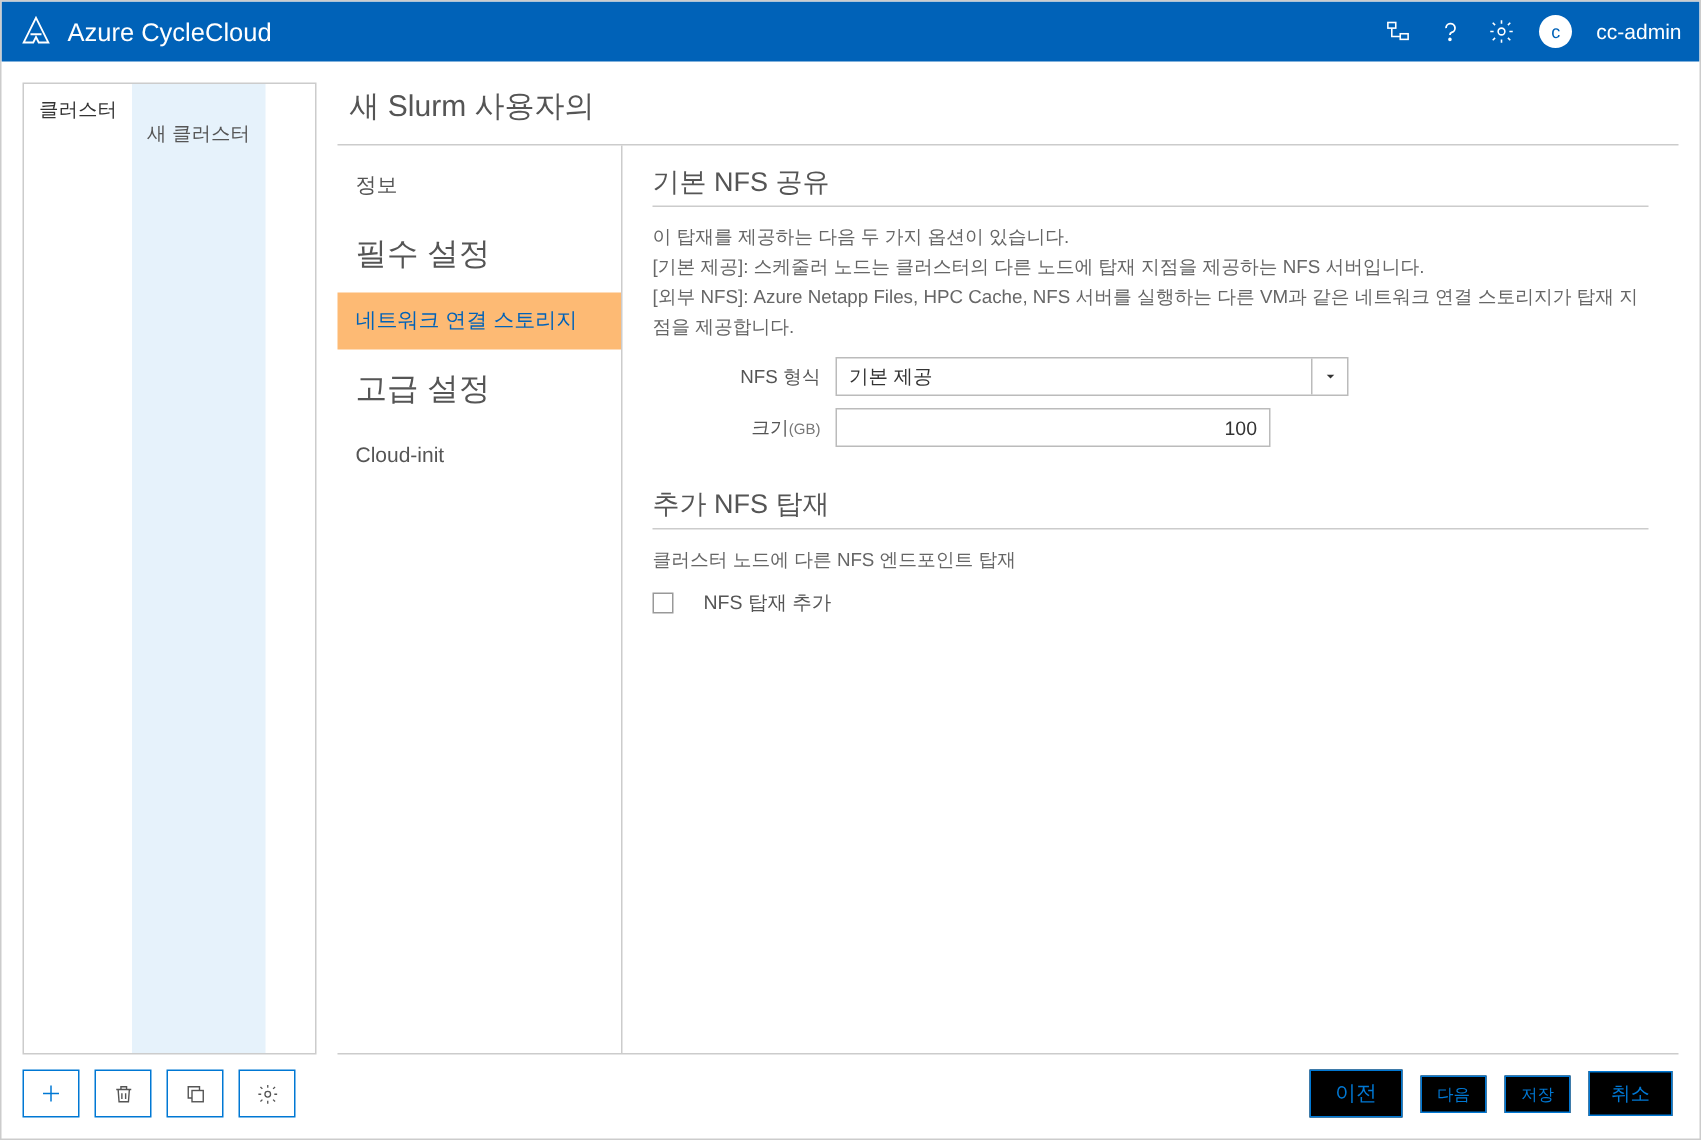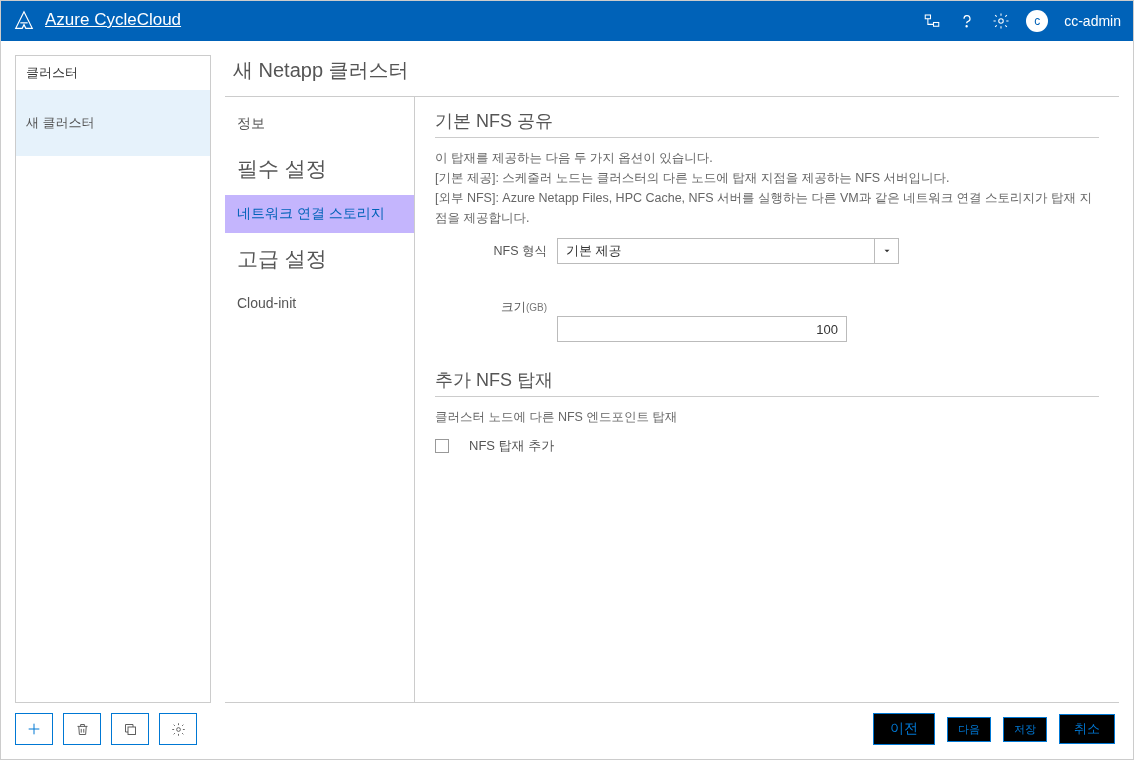--- a/index.html
+++ b/index.html
@@ -20,23 +20,22 @@
     .header {
       height: 40px;
       background: #0062b8;
       color: #fff;
       display: flex;
       align-items: center;
       padding: 0 12px;
     }
     .header-logo {
       display: flex;
-      align-items: flex-start;
+      align-items: flex-end;
       gap: 10px;
-      text-decoration: underline;
     }
     .header-title {
       font-size: 17px;
       font-weight: 400;
     }
     .header-right {
       margin-left: auto;
       display: flex;
       align-items: center;
       gap: 16px;
@@ -73,21 +72,20 @@
     
     .sidebar {
       width: 196px;
       display: flex;
       flex-direction: column;
     }
     .sidebar-list {
       flex: 1;
       border: 1px solid #ccc;
       display: flex;
-      flex-direction: column;
     }
     .sidebar-header {
       padding: 8px 10px;
       font-size: 13px;
       color: #333;
     }
     .sidebar-item {
       padding: 24px 10px;
       font-size: 13px;
       color: #555;
@@ -142,21 +140,21 @@
       font-size: 14px;
       color: #555;
       cursor: pointer;
     }
     .wizard-step.large {
       font-size: 21px;
       font-weight: 300;
       padding: 12px 12px;
     }
     .wizard-step.active {
-      background: #c4b5fd;
+      background: #fdba74;
       color: #0062b8;
       font-size: 14px;
     }
     
     .form-panel {
       flex: 1;
       padding: 12px 20px;
       overflow-y: auto;
       color: #555;
       font-size: 13px;
@@ -214,21 +212,20 @@
       justify-content: center;
     }
     .text-input {
       width: 290px;
       height: 26px;
       border: 1px solid #bbb;
       padding: 0 8px;
       text-align: right;
       font-size: 13px;
       color: #333;
-      margin-top: 44px;
     }
     .section-header.second {
       margin-top: 26px;
     }
     .checkbox-row {
       display: flex;
       align-items: center;
       gap: 20px;
       margin-top: 10px;
     }
@@ -333,21 +330,21 @@
       <div class="icon-btn">
         <svg width="15" height="15" viewBox="0 0 24 24" fill="none" stroke="#555" stroke-width="1.4">
             <circle cx="12" cy="12" r="3"></circle>
             <path d="M12 2v3M12 19v3M4.2 4.2l2.1 2.1M17.7 17.7l2.1 2.1M2 12h3M19 12h3M4.2 19.8l2.1-2.1M17.7 6.3l2.1-2.1"></path>
           </svg>
       </div>
     </div>
   </div>
 
   <div class="content">
-    <div class="content-title">새 Netapp 클러스터</div>
+    <div class="content-title">새 Slurm 사용자의</div>
 
     <div class="content-main">
 
       <div class="wizard-nav">
         <div class="wizard-step">정보</div>
         <div class="wizard-step large">필수 설정</div>
         <div class="wizard-step active">네트워크 연결 스토리지</div>
         <div class="wizard-step large">고급 설정</div>
         <div class="wizard-step">Cloud-init</div>
       </div>

